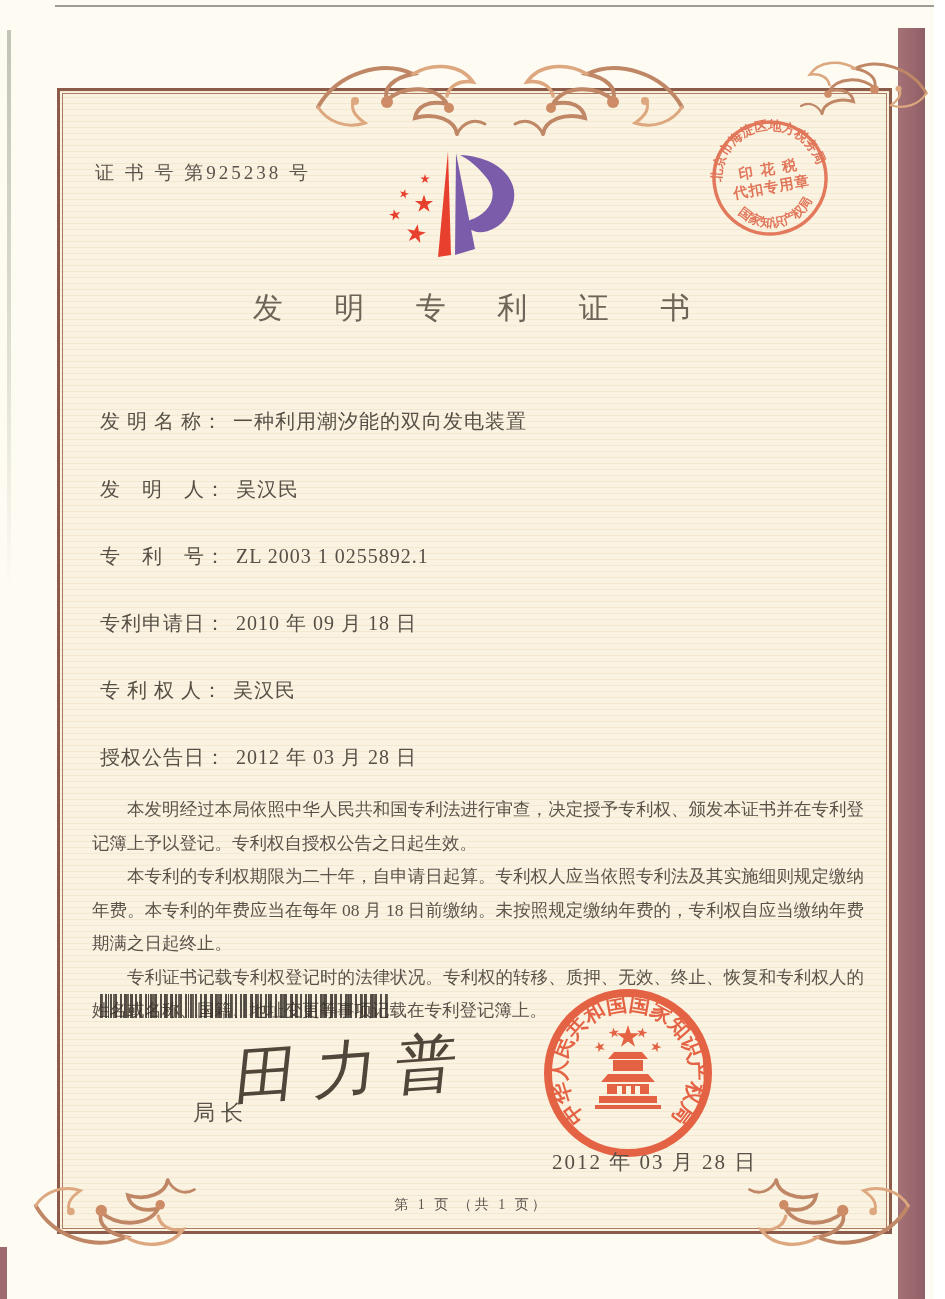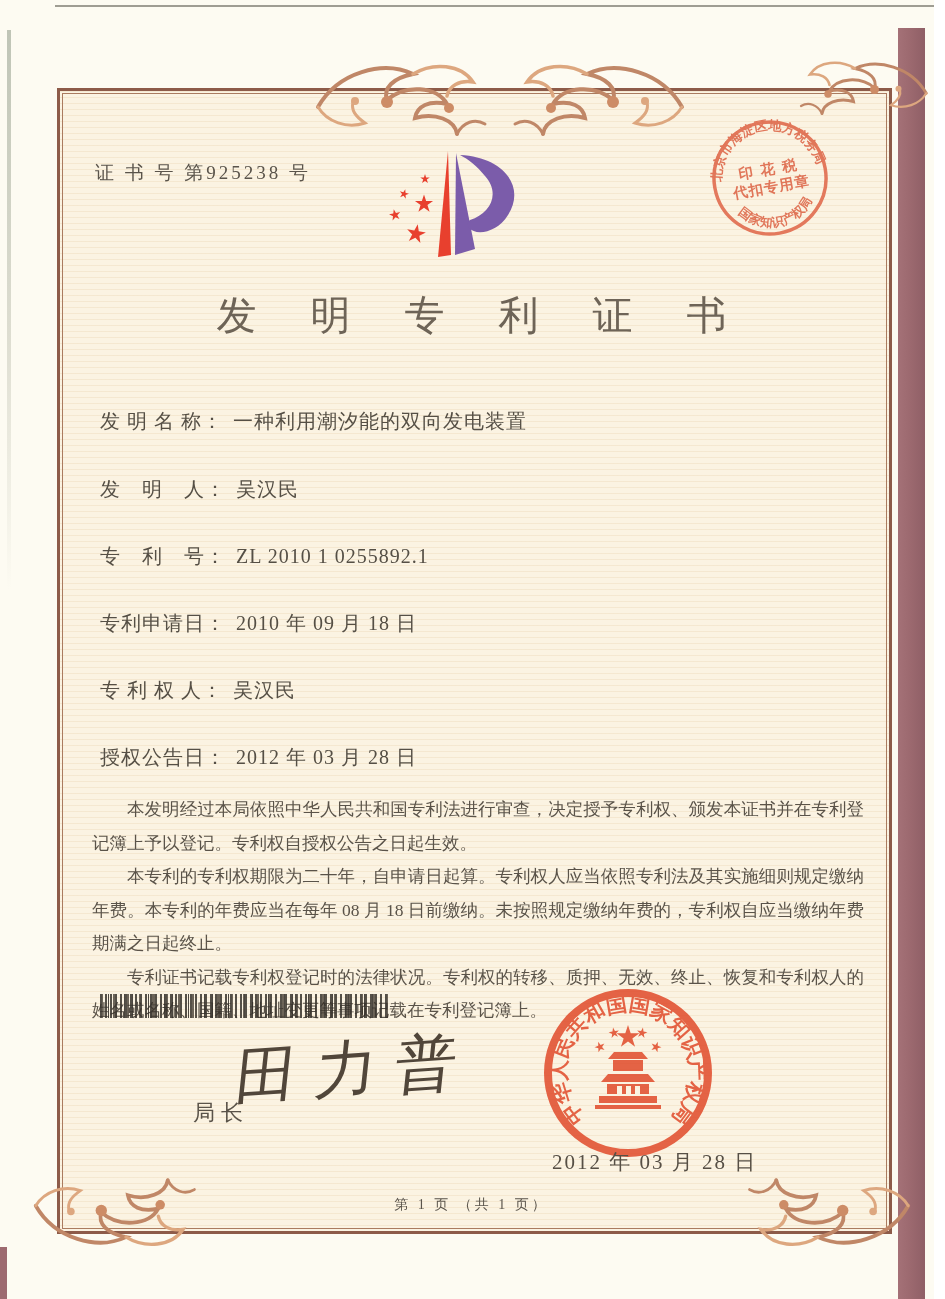--- a/index.html
+++ b/index.html
@@ -26,21 +26,21 @@
       rgba(252,246,230,0) 1px, rgba(252,246,230,0) 6px);
   }
   .frame::before{content:"";position:absolute;inset:2px;border:1px solid #aa7b5f;pointer-events:none;}
 
   .ornament{position:absolute;pointer-events:none;}
 
   .cert-number{position:absolute;left:95px;top:160px;font-size:19px;letter-spacing:3px;color:#5a544b;}
 
   .title{
     position:absolute;left:57px;top:288px;width:829px;text-align:center;
-    font-size:40px;font-weight:500;letter-spacing:22px;color:#6e6457;text-indent:22px;
+    font-size:30px;font-weight:500;letter-spacing:22px;color:#6e6457;text-indent:22px;
   }
 
   .field-row{position:absolute;left:100px;font-size:20px;color:#554f45;letter-spacing:1px;white-space:nowrap;}
   .field-row .label{margin-right:10px;}
   .row-0{top:408px}.row-1{top:476px}.row-2{top:543px}.row-3{top:610px}.row-4{top:677px}.row-5{top:744px}
 
   .paragraphs{
     position:absolute;left:92px;top:781px;width:772px;
     font-size:17.5px;line-height:33.5px;color:#5a5349;text-align:justify;margin-top:12px;
   }
@@ -142,21 +142,21 @@
 
   <div class="title">发 明 专 利 证 书</div>
 
   <div class="field-row row-1">
     <span class="label">发　明　人：</span><span class="value">吴汉民</span>
   </div>
   <div class="field-row row-0">
     <span class="label">发 明 名 称：</span><span class="value">一种利用潮汐能的双向发电装置</span>
   </div>
   <div class="field-row row-2">
-    <span class="label">专　利　号：</span><span class="value">ZL 2010 1 0255892.1</span>
+    <span class="label">专　利　号：</span><span class="value">ZL 2003 1 0255892.1</span>
   </div>
   <div class="field-row row-3">
     <span class="label">专利申请日：</span><span class="value">2010 年 09 月 18 日</span>
   </div>
   <div class="field-row row-4">
     <span class="label">专 利 权 人：</span><span class="value">吴汉民</span>
   </div>
   <div class="field-row row-5">
     <span class="label">授权公告日：</span><span class="value">2012 年 03 月 28 日</span>
   </div>

